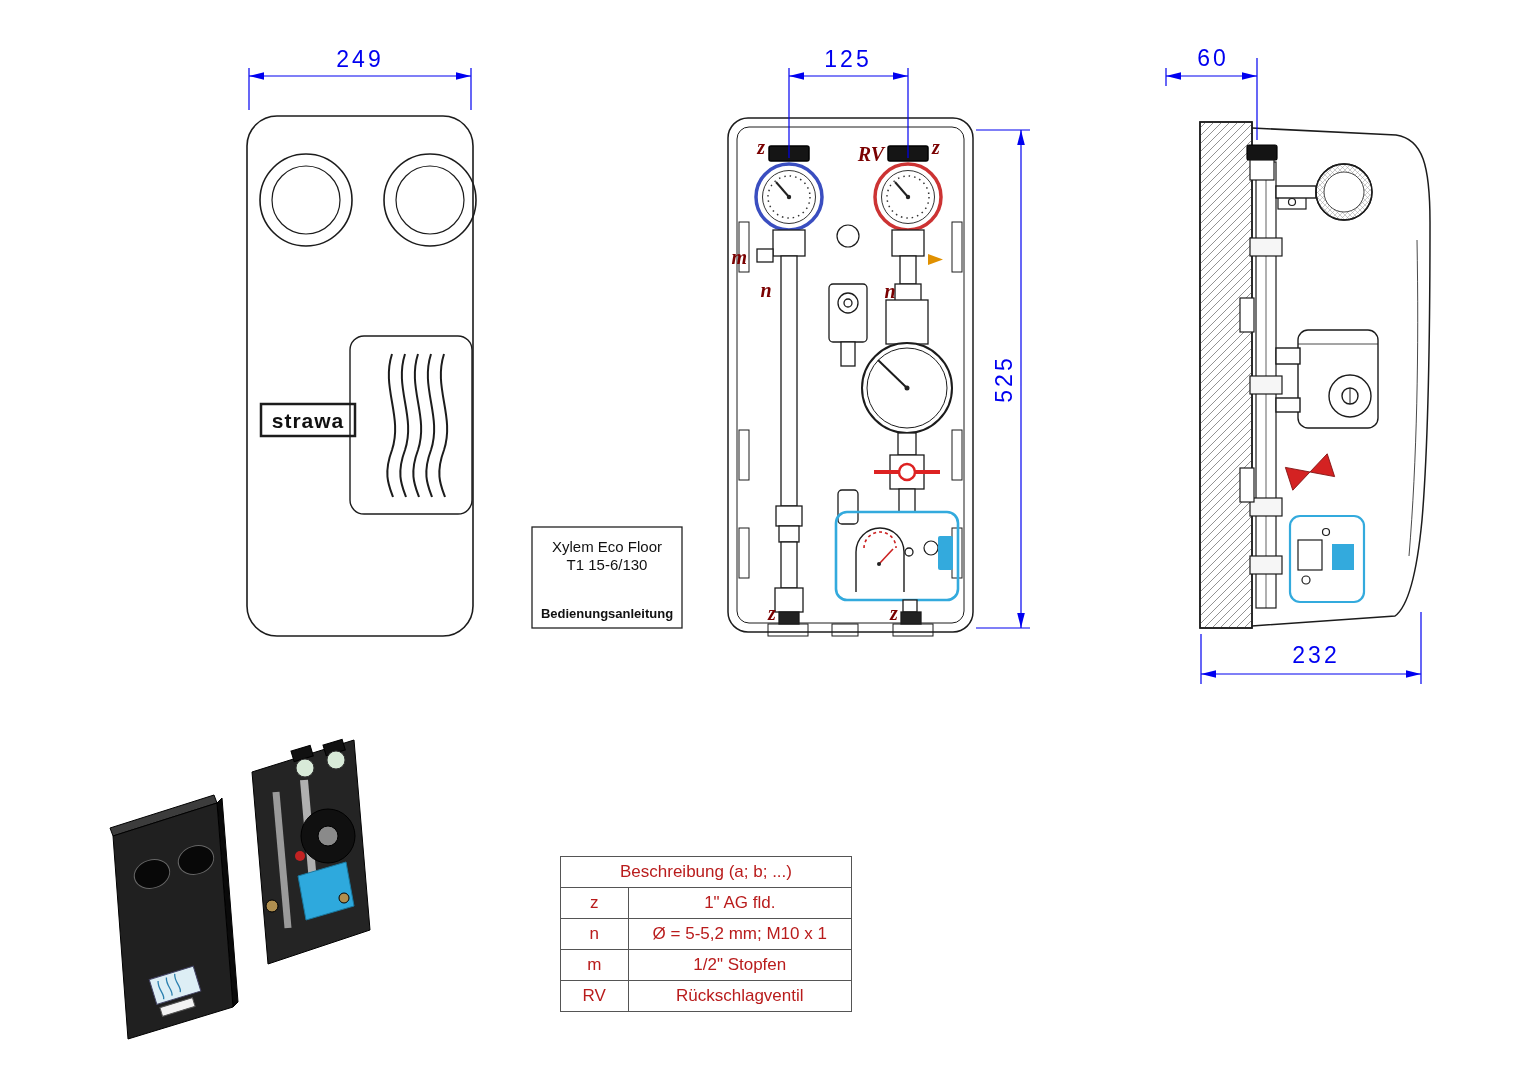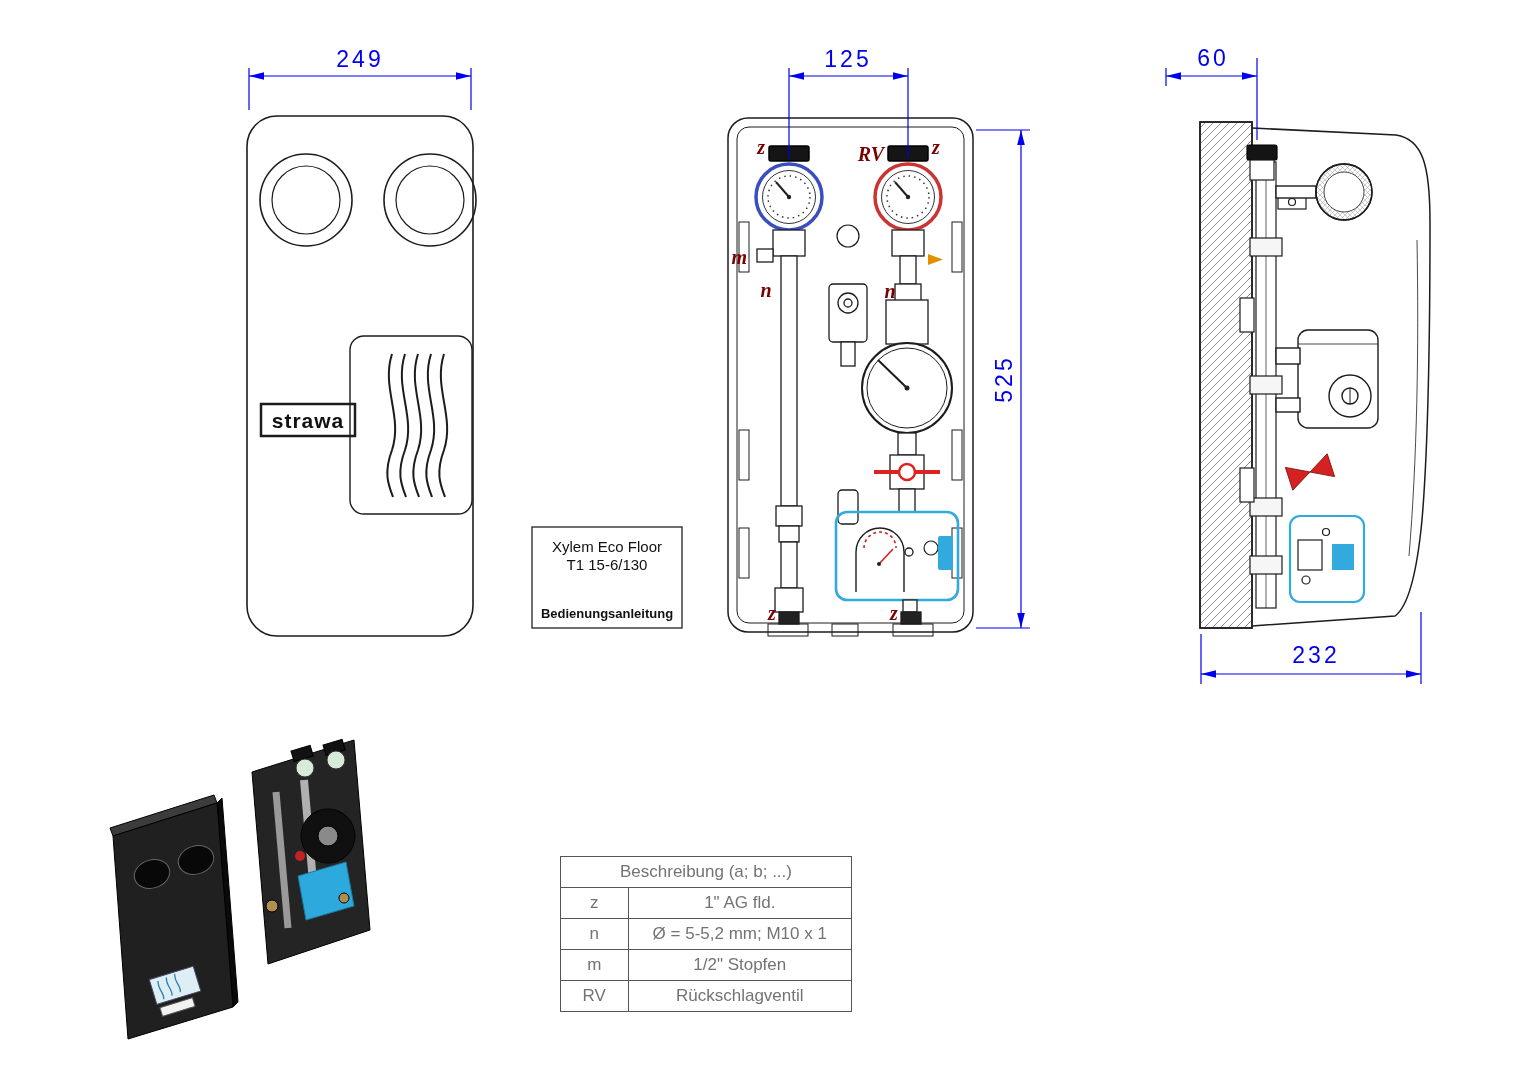--- a/index.html
+++ b/index.html
@@ -5,21 +5,21 @@
   html,body{margin:0;padding:0;}
   body{width:1540px;height:1080px;background:#ffffff;position:relative;
        font-family:"Liberation Sans",sans-serif;overflow:hidden;}
   .stage{position:absolute;left:0;top:0;}
   svg text{user-select:none;}
   .dimtxt{fill:#0000f0;font-size:23px;letter-spacing:3px;font-family:"Liberation Sans",sans-serif;}
   .porttxt{fill:#7a0000;font-weight:bold;font-style:italic;font-size:20px;font-family:"Liberation Serif",serif;}
   .platetxt{fill:#111;font-size:15px;font-family:"Liberation Sans",sans-serif;}
   .plate-small{fill:#111;font-size:13px;font-weight:bold;font-family:"Liberation Sans",sans-serif;}
   .legend-wrap{position:absolute;left:560px;top:856px;}
-  table.legend{border-collapse:collapse;font-size:17px;color:#737373;font-family:"Liberation Sans",sans-serif;}
+  table.legend{border-collapse:collapse;font-size:17px;color:#b91c1c;font-family:"Liberation Sans",sans-serif;}
   table.legend td, table.legend th{border:1px solid #555;height:30px;text-align:center;
        font-weight:normal;padding:0 10px;background:#fff;}
   table.legend th{min-width:270px;}
   table.legend td.key{min-width:38px;}
 </style>
 </head>
 <body>
 
 <svg class="stage" width="1540" height="1080" viewBox="0 0 1540 1080">
   <defs>

